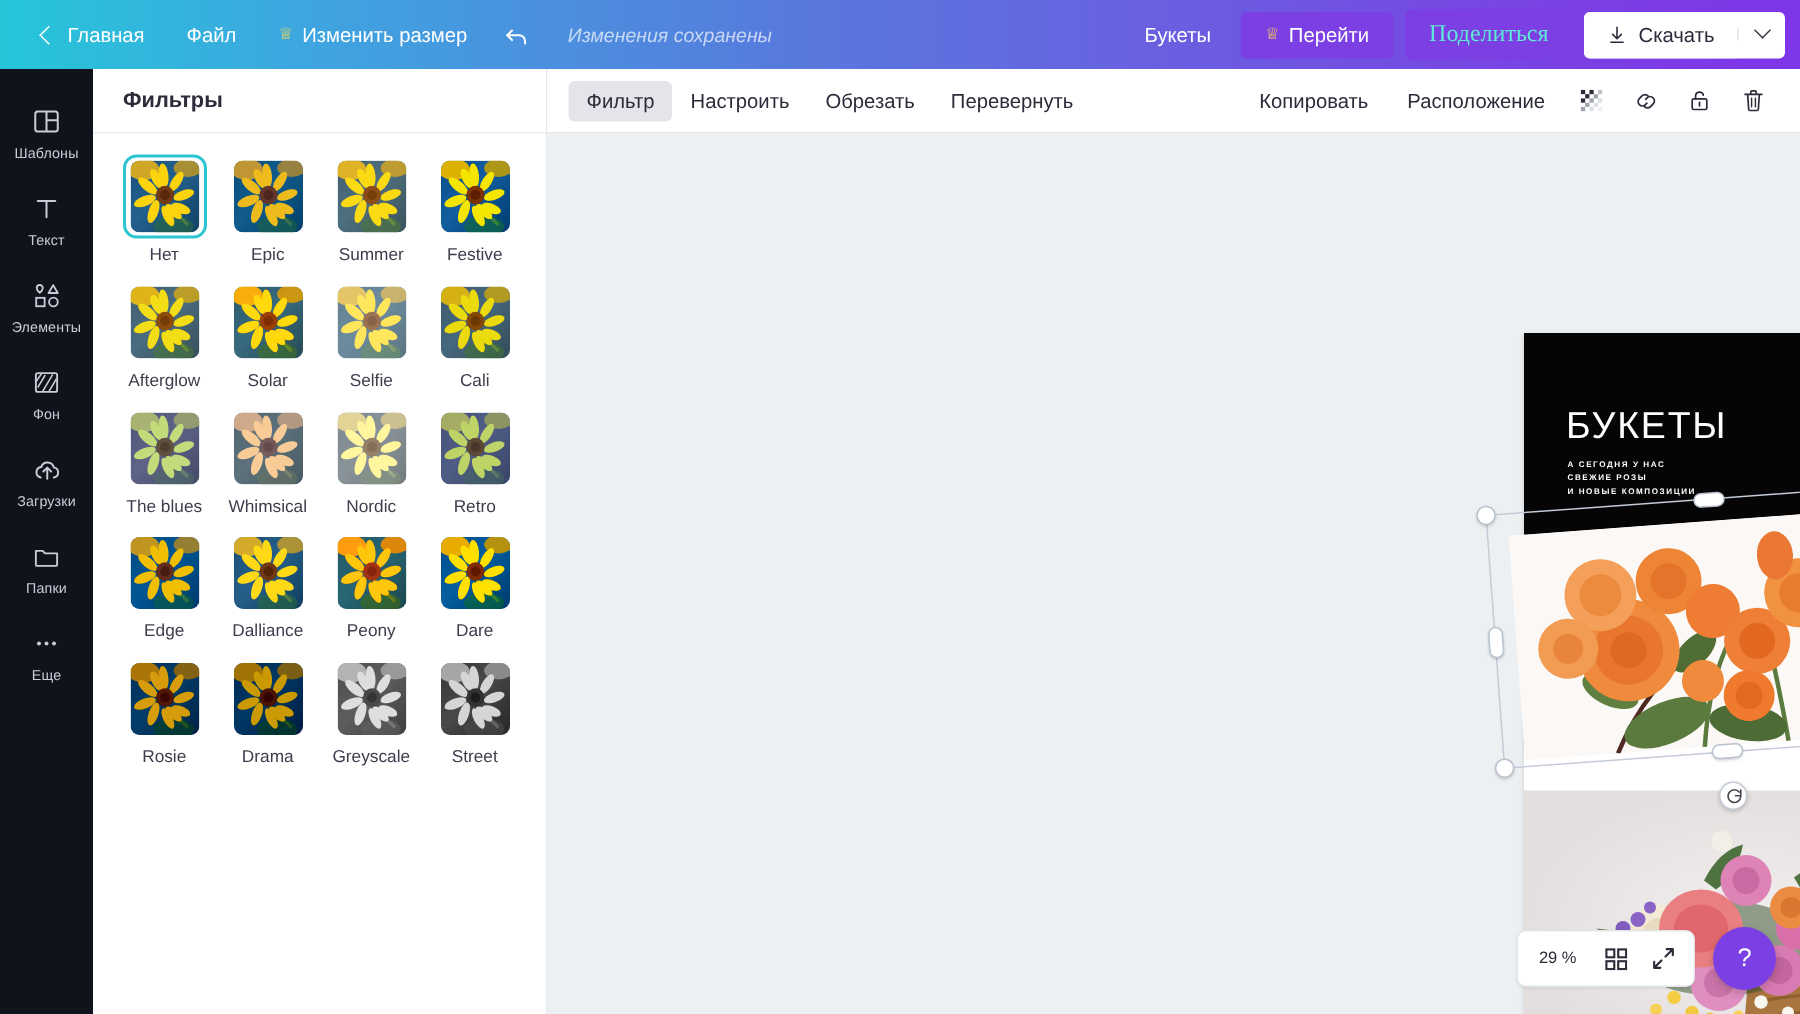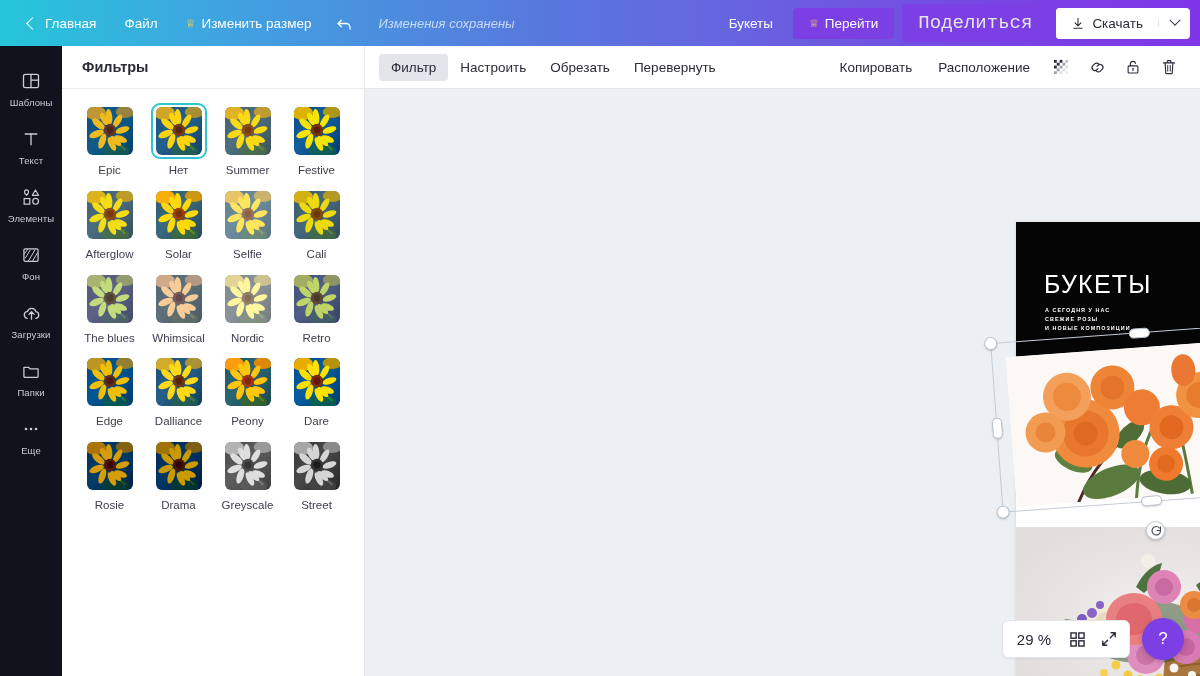--- a/index.html
+++ b/index.html
@@ -37,23 +37,23 @@
   }
   .tb-right { margin-left: auto; display: flex; align-items: center; gap: 8px; }
   .doc-title { font-size: 13.5px; color: #fff; padding: 7px 12px; border-radius: 4px; cursor: text; }
   .btn-pro {
     display: flex; align-items: center; gap: 6px;
     background: #7b3fe4; color: #fff; font-size: 13.5px;
     padding: 8px 16px; border-radius: 4px; border: none; cursor: pointer;
     font-family: inherit;
   }
   .btn-share {
-    background: #7b3fe4; color: #e5e5e5; font-size: 19px;
+    background: #7b3fe4; color: #5eead4; font-size: 16px;
     padding: 8px 16px; border-radius: 4px; border: none; cursor: pointer;
-    font-family: Liberation Mono, monospace;
+    font-family: Liberation Serif, serif;
   }
   .dl-group { display: flex; align-items: center; background: #fff; border-radius: 4px; overflow: hidden; }
   .btn-download {
     display: flex; align-items: center; gap: 7px;
     background: #fff; color: #2b2b3a; font-size: 13.5px;
     padding: 8px 15px; border: none; cursor: pointer; font-family: inherit;
   }
   .dl-caret {
     width: 32px; background: #fff; border: none; border-left: 1px solid #e3e3ea;
     cursor: pointer; display: flex; align-items: center; justify-content: center;
@@ -146,21 +146,21 @@
     position: absolute; left: 781px; top: 432px; width: 19px; height: 19px; border-radius: 50%;
     background: #fff; border: 1px solid #c3cbd6; box-shadow: 0 1px 3px rgba(0,0,0,.2);
     display: flex; align-items: center; justify-content: center; cursor: pointer; z-index: 6;
   }
 
   .bottom-right { position: absolute; right: 16px; bottom: 16px; display: flex; align-items: center; gap: 12px; }
   .zoom-pill {
     display: flex; align-items: center; gap: 4px; background: #fff; border: 1px solid #e2e5ea;
     border-radius: 6px; padding: 5px 6px; box-shadow: 0 1px 2px rgba(0,0,0,.06);
   }
-  .zoom-val { font-size: 15px; color: #2b2b3a; padding: 4px 8px; cursor: pointer; border-radius: 4px; }
+  .zoom-val { font-size: 11px; color: #2b2b3a; padding: 4px 8px; cursor: pointer; border-radius: 4px; }
   .zoom-ic { width: 28px; height: 26px; display: flex; align-items: center; justify-content: center;
              cursor: pointer; border-radius: 4px; }
   .help-btn {
     width: 42px; height: 42px; border-radius: 50%; background: #7b3fe4; color: #fff;
     display: flex; align-items: center; justify-content: center; font-size: 17px;
     cursor: pointer; border: none; font-family: inherit; box-shadow: 0 2px 6px rgba(0,0,0,.2);
   }
 </style>
 </head>
 <body>
@@ -280,20 +280,55 @@
         </span>
         <span class="ri-label">Еще</span>
       </div>
     </div>
 
     <div class="panel">
       <div class="panel-head">
         <span class="panel-title">Фильтры</span>
       </div>
       <div class="filter-grid" id="filter-grid">
+          <div class="filter-cell selected">
+            <div class="thumb-wrap">
+              <div class="thumb" style="filter: saturate(1.15) contrast(1) brightness(1) hue-rotate(0deg) sepia(0);">
+                <svg viewBox="0 0 48 48" preserveAspectRatio="none">
+                  <defs>
+                    <linearGradient id="bgfg0" x1="0" y1="0" x2="1" y2="1">
+                      <stop offset="0%" stop-color="#1f4e74"></stop>
+                      <stop offset="45%" stop-color="#2a5f86"></stop>
+                      <stop offset="100%" stop-color="#16405f"></stop>
+                    </linearGradient>
+                  </defs>
+                  <rect width="48" height="48" fill="url(#bgfg0)"></rect>
+                  <ellipse cx="9" cy="6" rx="11" ry="7" fill="#e8b52a" opacity=".85"></ellipse>
+                  <ellipse cx="40" cy="5" rx="10" ry="6" fill="#d9a524" opacity=".7"></ellipse>
+                  <ellipse cx="30" cy="44" rx="14" ry="7" fill="#2f6a42" opacity=".55"></ellipse>
+                  <path d="M26 30 L40 43" stroke="#4e7a4a" stroke-width="2.2" fill="none"></path>
+                  <g fill="#f6d226">
+                    <ellipse cx="23" cy="10" rx="3.4" ry="8" transform="rotate(-6 23 10)"></ellipse>
+                    <ellipse cx="32" cy="14" rx="3.2" ry="7.5" transform="rotate(34 32 14)"></ellipse>
+                    <ellipse cx="37" cy="23" rx="3.2" ry="7.5" transform="rotate(72 37 23)"></ellipse>
+                    <ellipse cx="35" cy="32" rx="3.2" ry="7" transform="rotate(110 35 32)"></ellipse>
+                    <ellipse cx="26" cy="37" rx="3.2" ry="7.5" transform="rotate(152 26 37)"></ellipse>
+                    <ellipse cx="16" cy="34" rx="3.4" ry="8" transform="rotate(-160 16 34)"></ellipse>
+                    <ellipse cx="10" cy="27" rx="3.4" ry="8" transform="rotate(-110 10 27)"></ellipse>
+                    <ellipse cx="12" cy="17" rx="3.4" ry="8" transform="rotate(-52 12 17)"></ellipse>
+                    <ellipse cx="18" cy="12" rx="3.2" ry="7" transform="rotate(-28 18 12)"></ellipse>
+                    <ellipse cx="30" cy="34" rx="3" ry="7" transform="rotate(130 30 34)"></ellipse>
+                  </g>
+                  <circle cx="24" cy="23" r="6.2" fill="#6d3b1c"></circle>
+                  <circle cx="24" cy="23" r="3.4" fill="#54290f"></circle>
+                </svg>
+              </div>
+            </div>
+            <div class="filter-label">Нет</div>
+          </div>
           <div class="filter-cell">
             <div class="thumb-wrap">
               <div class="thumb" style="filter: saturate(1.25) contrast(1.1) brightness(0.97) hue-rotate(-6deg) sepia(0.05);">
                 <svg viewBox="0 0 48 48" preserveAspectRatio="none">
                   <defs>
                     <linearGradient id="bgfg1" x1="0" y1="0" x2="1" y2="1">
                       <stop offset="0%" stop-color="#1f4e74"></stop>
                       <stop offset="45%" stop-color="#2a5f86"></stop>
                       <stop offset="100%" stop-color="#16405f"></stop>
                     </linearGradient>
@@ -315,55 +350,20 @@
                     <ellipse cx="18" cy="12" rx="3.2" ry="7" transform="rotate(-28 18 12)"></ellipse>
                     <ellipse cx="30" cy="34" rx="3" ry="7" transform="rotate(130 30 34)"></ellipse>
                   </g>
                   <circle cx="24" cy="23" r="6.2" fill="#6d3b1c"></circle>
                   <circle cx="24" cy="23" r="3.4" fill="#54290f"></circle>
                   <rect width="48" height="48" fill="rgba(40,90,170,0.16)"></rect>
                 </svg>
               </div>
             </div>
             <div class="filter-label">Epic</div>
-          </div>
-          <div class="filter-cell selected">
-            <div class="thumb-wrap">
-              <div class="thumb" style="filter: saturate(1.15) contrast(1) brightness(1) hue-rotate(0deg) sepia(0);">
-                <svg viewBox="0 0 48 48" preserveAspectRatio="none">
-                  <defs>
-                    <linearGradient id="bgfg0" x1="0" y1="0" x2="1" y2="1">
-                      <stop offset="0%" stop-color="#1f4e74"></stop>
-                      <stop offset="45%" stop-color="#2a5f86"></stop>
-                      <stop offset="100%" stop-color="#16405f"></stop>
-                    </linearGradient>
-                  </defs>
-                  <rect width="48" height="48" fill="url(#bgfg0)"></rect>
-                  <ellipse cx="9" cy="6" rx="11" ry="7" fill="#e8b52a" opacity=".85"></ellipse>
-                  <ellipse cx="40" cy="5" rx="10" ry="6" fill="#d9a524" opacity=".7"></ellipse>
-                  <ellipse cx="30" cy="44" rx="14" ry="7" fill="#2f6a42" opacity=".55"></ellipse>
-                  <path d="M26 30 L40 43" stroke="#4e7a4a" stroke-width="2.2" fill="none"></path>
-                  <g fill="#f6d226">
-                    <ellipse cx="23" cy="10" rx="3.4" ry="8" transform="rotate(-6 23 10)"></ellipse>
-                    <ellipse cx="32" cy="14" rx="3.2" ry="7.5" transform="rotate(34 32 14)"></ellipse>
-                    <ellipse cx="37" cy="23" rx="3.2" ry="7.5" transform="rotate(72 37 23)"></ellipse>
-                    <ellipse cx="35" cy="32" rx="3.2" ry="7" transform="rotate(110 35 32)"></ellipse>
-                    <ellipse cx="26" cy="37" rx="3.2" ry="7.5" transform="rotate(152 26 37)"></ellipse>
-                    <ellipse cx="16" cy="34" rx="3.4" ry="8" transform="rotate(-160 16 34)"></ellipse>
-                    <ellipse cx="10" cy="27" rx="3.4" ry="8" transform="rotate(-110 10 27)"></ellipse>
-                    <ellipse cx="12" cy="17" rx="3.4" ry="8" transform="rotate(-52 12 17)"></ellipse>
-                    <ellipse cx="18" cy="12" rx="3.2" ry="7" transform="rotate(-28 18 12)"></ellipse>
-                    <ellipse cx="30" cy="34" rx="3" ry="7" transform="rotate(130 30 34)"></ellipse>
-                  </g>
-                  <circle cx="24" cy="23" r="6.2" fill="#6d3b1c"></circle>
-                  <circle cx="24" cy="23" r="3.4" fill="#54290f"></circle>
-                </svg>
-              </div>
-            </div>
-            <div class="filter-label">Нет</div>
           </div>
           <div class="filter-cell">
             <div class="thumb-wrap">
               <div class="thumb" style="filter: saturate(1.2) contrast(1.02) brightness(1.06) hue-rotate(2deg) sepia(0.1);">
                 <svg viewBox="0 0 48 48" preserveAspectRatio="none">
                   <defs>
                     <linearGradient id="bgfg3" x1="0" y1="0" x2="1" y2="1">
                       <stop offset="0%" stop-color="#1f4e74"></stop>
                       <stop offset="45%" stop-color="#2a5f86"></stop>
                       <stop offset="100%" stop-color="#16405f"></stop>

